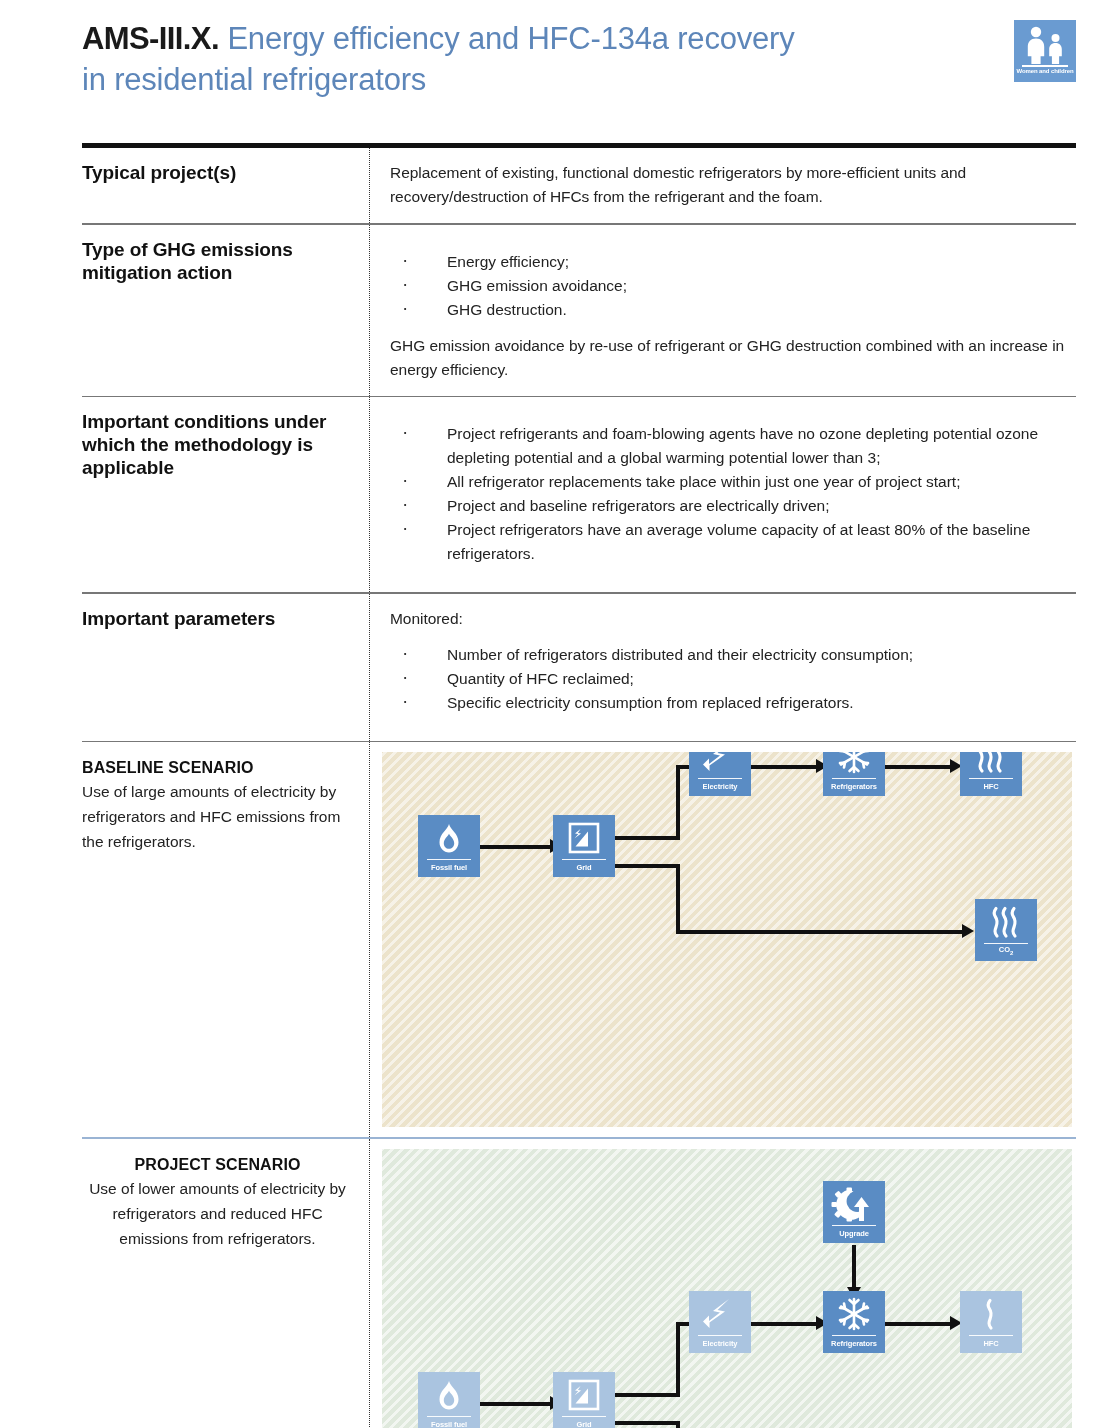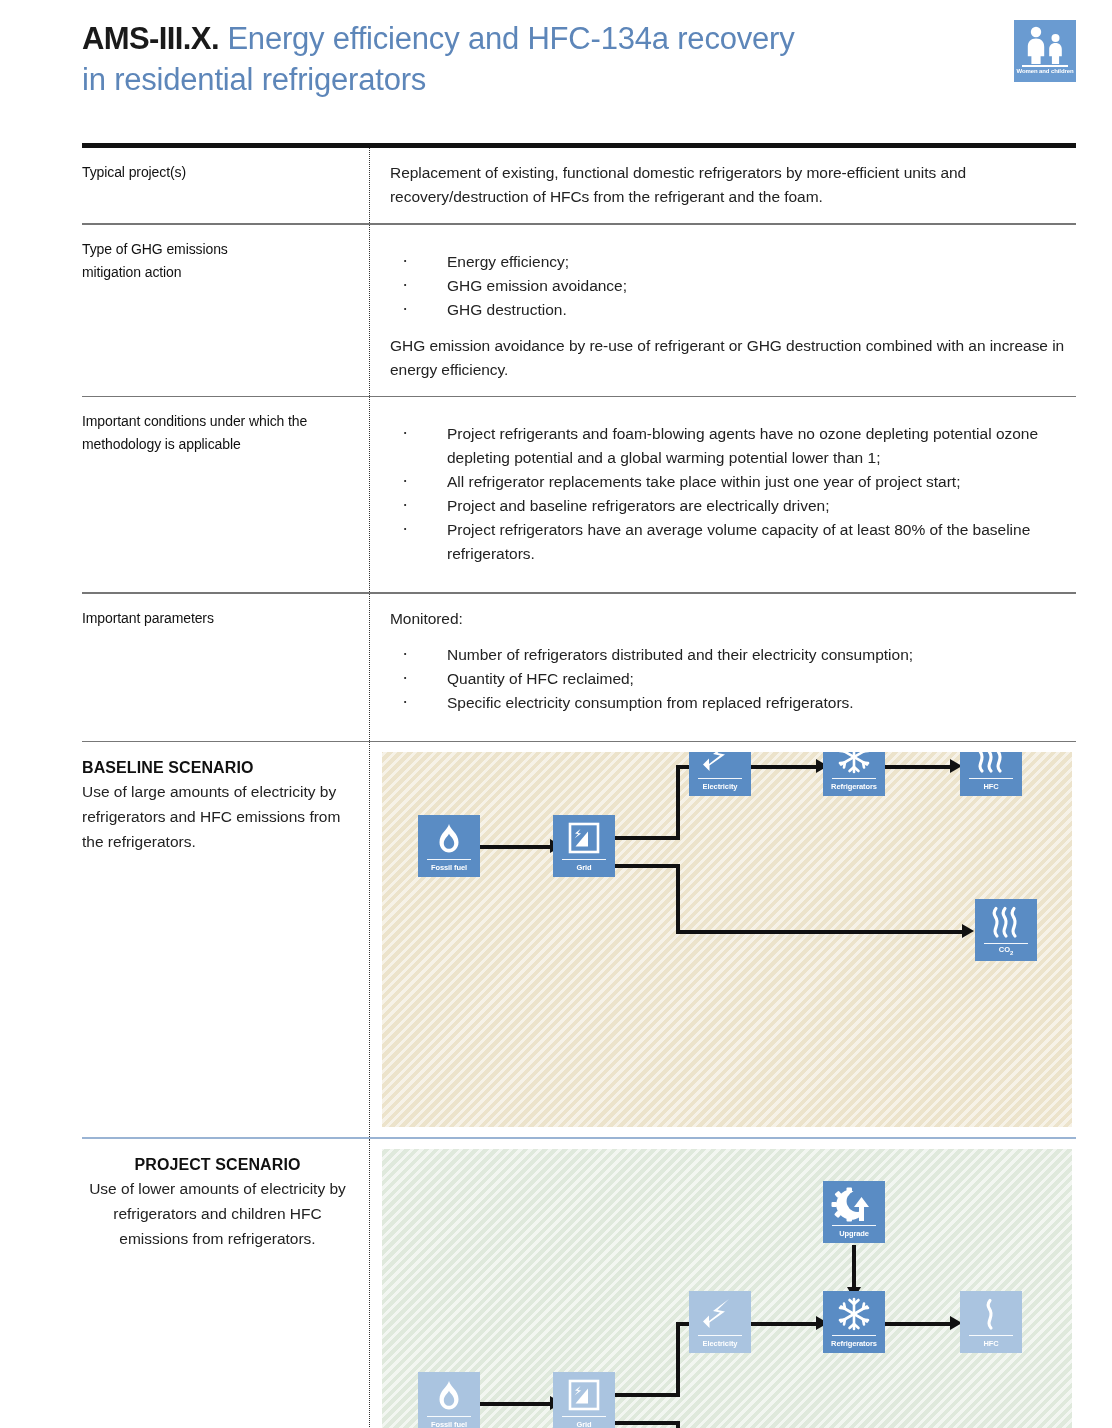--- a/index.html
+++ b/index.html
@@ -93,22 +93,22 @@
     width: 287px;
     flex: 0 0 287px;
     padding: 13px 16px 14px 0px;
   }
   .col-body {
     flex: 1 1 auto;
     padding: 13px 0 14px 20px;
     border-left: 1.5px dotted #333333;
   }
   .lbl {
-    font-weight: normal;
-    font-size: 14px;
+    font-weight: bold;
+    font-size: 19px;
     line-height: 23px;
     color: #111111;
     letter-spacing: -0.1px;
   }
   .body-text {
     font-size: 15.5px;
     line-height: 24px;
     color: #222222;
     letter-spacing: -0.05px;
   }
@@ -274,21 +274,21 @@
   </div>
 
   <div class="rule-mid"></div>
 
   <div class="row">
     <div class="col-label">
       <div class="lbl">Important conditions under which the methodology is applicable</div>
     </div>
     <div class="col-body">
       <ul class="bullets">
-        <li>Project refrigerants and foam-blowing agents have no ozone depleting potential ozone depleting potential and a global warming potential lower than 1;</li>
+        <li>Project refrigerants and foam-blowing agents have no ozone depleting potential ozone depleting potential and a global warming potential lower than 3;</li>
         <li>All refrigerator replacements take place within just one year of project start;</li>
         <li>Project and baseline refrigerators are electrically driven;</li>
         <li>Project refrigerators have an average volume capacity of at least 80% of the baseline refrigerators.</li>
       </ul>
     </div>
   </div>
 
   <div class="rule-mid"></div>
 
   <div class="row">
@@ -412,21 +412,21 @@
         </div>
       </div>
     </div>
   </div>
 
   <div class="rule-blue"></div>
 
   <div class="row">
     <div class="col-label" style="padding-top:15px;text-align:center;">
       <div class="scn-title">PROJECT SCENARIO</div>
-      <div class="scn-desc">Use of lower amounts of electricity by refrigerators and children HFC emissions from refrigerators.</div>
+      <div class="scn-desc">Use of lower amounts of electricity by refrigerators and reduced HFC emissions from refrigerators.</div>
     </div>
     <div class="col-body" style="padding:10px 0 0 12px;">
       <div class="panel project" style="width:690px;height:352px;">
         <div class="panel-inner">
 
           <div class="h-line" style="left:98px;  top:253px; width:72px;"></div>
           <div class="arrow-r" style="left:168px; top:247px;"></div>
 
           <div class="h-line" style="left:233px; top:244px; width:65px;"></div>
           <div class="v-line" style="left:294px; top:173px; height:75px;"></div>

